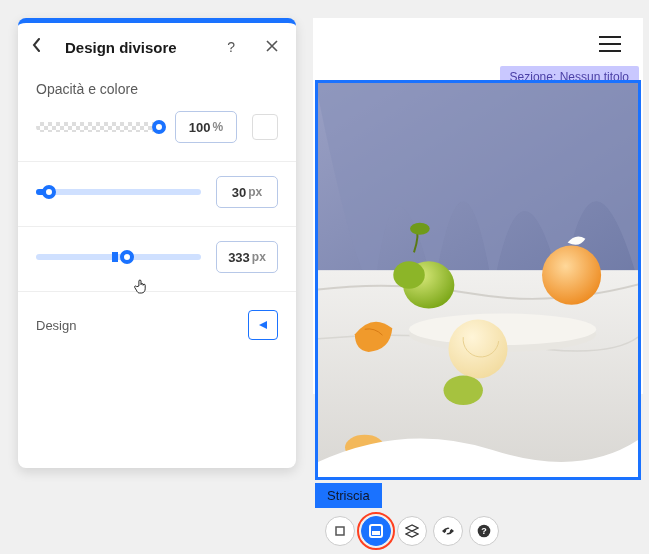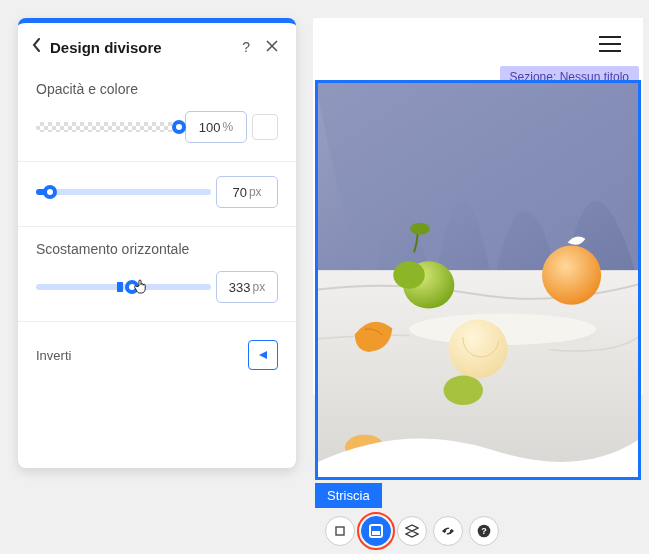--- a/index.html
+++ b/index.html
@@ -4,31 +4,31 @@
 <style>
   * { box-sizing: border-box; margin: 0; padding: 0; font-family: -apple-system, BlinkMacSystemFont, "Segoe UI", Arial, sans-serif; }
   body { background: #f0f0f0; width: 649px; height: 554px; overflow: hidden; position: relative; }
   
   .panel {
     position: absolute; left: 18px; top: 18px; width: 278px; height: 450px;
     background: #fff; border-radius: 8px; box-shadow: 0 4px 12px rgba(0,0,0,0.12);
     border-top: 5px solid #1a72ff;
   }
   .panel-header {
-    display: flex; align-items: center; padding: 14px 14px 10px 14px; gap: 8px;
+    display: flex; align-items: center; padding: 14px 14px 10px 14px; gap: 23px;
   }
   .panel-header .back { color:#333; cursor:pointer; }
   .panel-header .title { font-weight: 700; font-size: 15px; color:#1a1a1a; flex:1; }
   .panel-header .help, .panel-header .close { color:#555; cursor:pointer; font-size:14px; padding:2px 4px; }
   
   .row { padding: 14px 18px 18px 18px; border-bottom: 1px solid #eee; }
   .row:last-child { border-bottom: none; }
   .label { font-size: 14px; color: #5a5a5a; margin-bottom: 14px; }
   
-  .ctrl-line { display:flex; align-items:center; gap:5px; }
+  .ctrl-line { display:flex; align-items:center; gap:15px;font-weight:bold; }
   
   .opacity-track {
     flex:1; height:10px; border-radius: 5px;
     background: repeating-conic-gradient(#ddd 0% 25%, #fff 0% 50%) 0 0 / 8px 8px;
     position:relative;
   }
   .opacity-thumb {
     position:absolute; right:-6px; top:50%; transform:translateY(-50%);
     width:14px; height:14px; border-radius:50%; background:#fff; border:4px solid #1a72ff;
   }
@@ -80,21 +80,21 @@
   .section-pill {
     position:absolute; top:48px; right:4px; background:#c9c8ff; color:#4a3fa6;
     padding:4px 10px; font-size:12px; border-radius:2px;
   }
   .canvas { position:absolute; top:62px; left:2px; right:2px; height:400px; border:3px solid #1a72ff; background:#aaa;}
   .canvas svg.img { width:100%; height:100%; display:block;}
   .wave { position:absolute; bottom:0; left:0; width:100%; height:55px; }
   .wave path { fill:#fff; }
   
   .striscia-tag {
-    position:absolute; left:2px; top:465px; background:#1a72ff; color:#ffffff;
+    position:absolute; left:2px; top:465px; background:#1a72ff; color:#0f172a;
     padding:5px 12px; font-size:13px;
   }
   
   .toolbar { position:absolute; left:12px; top:498px; display:flex; gap:6px; align-items:center;}
   .tool {
     width:30px; height:30px; border-radius:50%; border:1px solid #ccc; background:#fff;
     display:flex; align-items:center; justify-content:center; color:#333; cursor:pointer;
   }
   .tool.active { background:#1a72ff; border-color:#1a72ff; color:#fff; }
   .tool.active-box { outline:2px solid #ff4020; outline-offset:2px; border-radius:50%;}
@@ -132,46 +132,45 @@
     </div>
   </div>
 
   <div class="row">
     <div class="ctrl-line">
       <div class="slider">
         <div class="slider-fill" style="width:8%"></div>
         <div class="slider-thumb" style="left:8%"></div>
       </div>
       <div class="valbox">
-        <span>70</span>
+        <span>30</span>
         <span class="unit">px</span>
       </div>
     </div>
   </div>
 
   <div class="row" style="position:relative">
-    <div class="label">Scostamento orizzontale</div>
     <div class="ctrl-line">
       <div class="slider">
         <div class="slider-mark" style="left:48%"></div>
         <div class="slider-thumb" style="left:55%"></div>
       </div>
       <div class="valbox">
         <span>333</span>
         <span class="unit">px</span>
       </div>
     </div>
     <svg class="cursor-hand" style="left:116px; top:50px" viewBox="0 0 20 24">
       <path d="M7 12 V5 a1.5 1.5 0 0 1 3 0 V10 a1.5 1.5 0 0 1 3 0 V11 a1.5 1.5 0 0 1 3 0 V16 c0 3 -2 6 -5 6 h-3 c-2 0 -3 -1 -4 -3 l-3 -5 c-0.5 -1 0 -2 1 -2 c1 0 2 1 2 1 z" fill="#fff" stroke="#000" stroke-width="1.2"></path>
     </svg>
   </div>
 
 
   <div class="invert-row">
-    <span class="toggle-label">Inverti</span>
+    <span class="toggle-label">Design</span>
     <div class="invert-btn">
       <svg width="14" height="14" viewBox="0 0 14 14">
           <path d="M11 3 L3 7 L11 11 Z" fill="#1a72ff"></path>
         </svg>
     </div>
   </div>
 </div>
 
 <div class="preview">
   <div class="burger">

